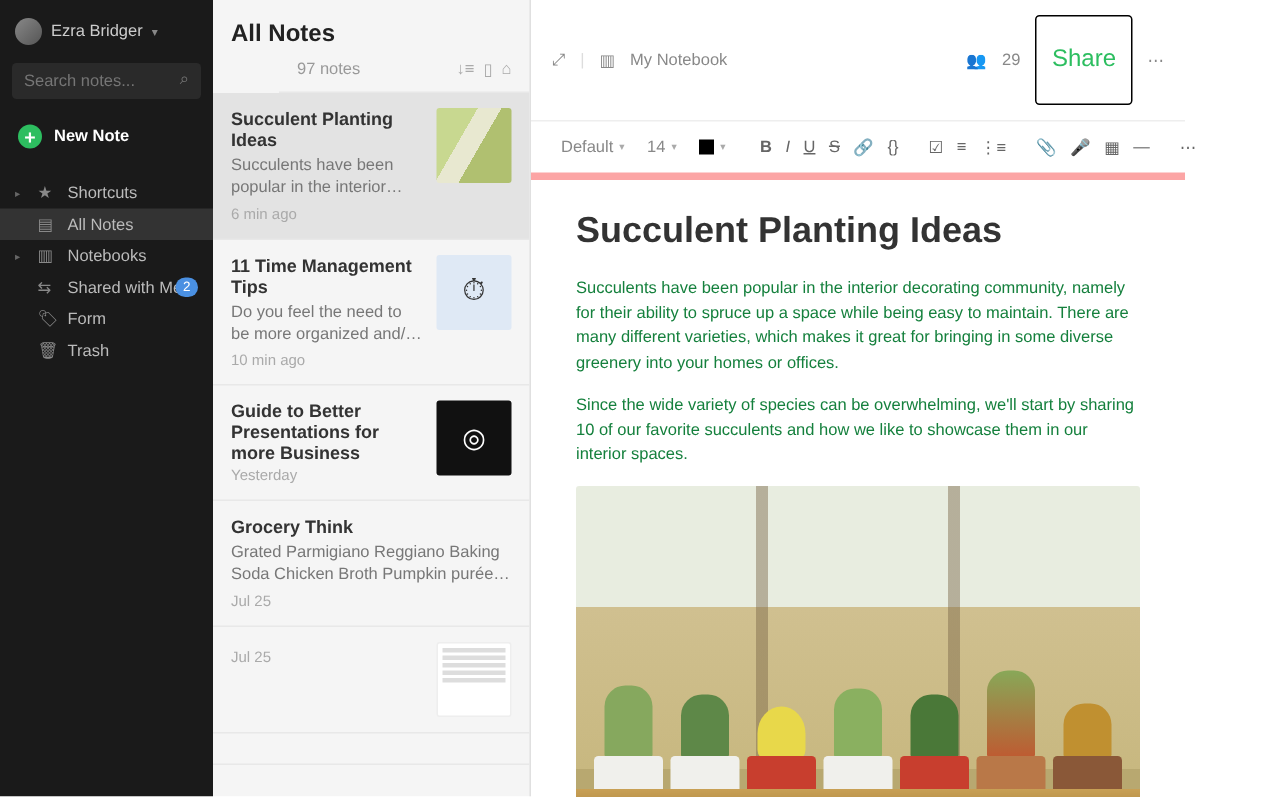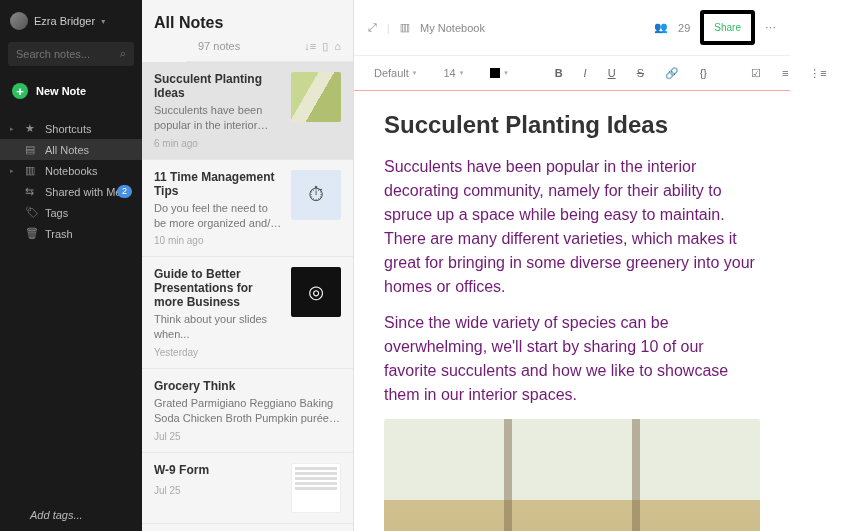--- a/index.html
+++ b/index.html
@@ -42,30 +42,30 @@
 .th-time { background:#dfe9f5; display:flex; align-items:center; justify-content:center; font-size:20px; }
 .th-pres { background:#111; display:flex; align-items:center; justify-content:center; color:#fff; font-size:18px; }
 .th-form { background:#fff; border:1px solid #eee; display:flex; flex-direction:column; padding:3px; gap:2px; }
 .th-form div { height:3px; background:#ddd; }
 
 
 .editor { flex:1; display:flex; flex-direction:column; background:#fff; min-width:0; }
 .ed-top { display:flex; align-items:center; justify-content:space-between; padding:10px 14px; border-bottom:1px solid #eee; }
 .ed-left { display:flex; align-items:center; gap:10px; color:#888; font-size:11px; }
 .ed-right { display:flex; align-items:center; gap:10px; font-size:11px; color:#888; }
-.share-btn { border:4px solid #000000; color:#2dbe60; padding:8px 10px; border-radius:3px; background:#fff; font-size:10px; cursor:pointer; }
-.toolbar { display:flex; align-items:center; gap:15px; padding:8px 14px; border-bottom:1px solid #fca5a5; color:#888; font-size:11px; }
+.share-btn { border:1px solid #000000; color:#2dbe60; padding:20px 10px; border-radius:3px; background:#fff; font-size:16px; cursor:pointer; }
+.toolbar { display:flex; align-items:center; gap:3px; padding:8px 14px; border-bottom:5px solid #fca5a5; color:#888; font-size:11px; }
 .dropdown { display:flex; align-items:center; gap:4px; padding:3px 6px; cursor:pointer; }
 .dropdown .dc { font-size:7px; color:#aaa; }
 .ico { padding:2px 3px; font-size:11px; color:#666; cursor:pointer; }
 .sep { width:1px; height:14px; background:#e0e0e0; margin:0 4px; }
 .acolor { width:10px; height:10px; background:#000; display:inline-block; }
 .ed-body { flex:1; overflow:auto; padding:20px 30px; position:relative; }
 .ed-title { font-size:24px; font-weight:600; color:#333; margin-bottom:16px; }
-.para { font-size:16px; color:#701a75; line-height:1.5; margin-bottom:12px; }
+.para { font-size:11px; color:#15803d; line-height:1.5; margin-bottom:12px; }
 .hero { width:100%; height:270px; border-radius:2px; background:linear-gradient(180deg,#e8ede0 0%,#e8ede0 30%,#d0c090 30%,#c8b880 70%,#b8a870 70%); position:relative; overflow:hidden; margin-bottom:16px; }
 .windowf { position:absolute; inset:0; background:repeating-linear-gradient(90deg,rgba(255,255,255,0) 0 120px,rgba(120,100,70,.45) 120px 128px); }
 .shelf { position:absolute; bottom:48px; left:0; right:0; height:20px; background:linear-gradient(#c8a055,#a8803c); }
 .pots { position:absolute; bottom:60px; left:0; right:0; display:flex; justify-content:space-around; align-items:flex-end; padding:0 10px; }
 .pot { width:54px; display:flex; flex-direction:column; align-items:center; }
 .cactus { width:32px; height:44px; border-radius:14px 14px 4px 4px; margin-bottom:-3px; }
 .c1 { background:#86a85e; height:50px; }
 .c2 { background:#5e8848; }
 .c3 { background:#e8d84a; height:36px; border-radius:50% 50% 20% 20%; }
 .c4 { background:#8ab060; height:48px; }
@@ -116,21 +116,21 @@
       </div>
       <div class="nav-item">
         <span class="caret"></span>
         <span class="icn">⇆</span>
         <span>Shared with Me</span>
         <span class="badge">2</span>
       </div>
       <div class="nav-item">
         <span class="caret"></span>
         <span class="icn">🏷</span>
-        <span>Tags</span>
+        <span>Form</span>
       </div>
       <div class="nav-item">
         <span class="caret"></span>
         <span class="icn">🗑</span>
         <span>Trash</span>
       </div>
     </div>
   </div>
 
   <div class="notes">
@@ -156,35 +156,33 @@
         <div class="note-body">
           <div class="note-title">11 Time Management Tips</div>
           <div class="note-prev">Do you feel the need to be more organized and/or more...</div>
           <div class="note-time">10 min ago</div>
         </div>
         <div class="thumb th-time">⏱</div>
       </div>
       <div class="note">
         <div class="note-body">
           <div class="note-title">Guide to Better Presentations for more Business</div>
-          <div class="note-prev">Think about your slides when...</div>
           <div class="note-time">Yesterday</div>
         </div>
         <div class="thumb th-pres">◎</div>
       </div>
       <div class="note">
         <div class="note-body">
           <div class="note-title">Grocery Think</div>
           <div class="note-prev">Grated Parmigiano Reggiano Baking Soda Chicken Broth Pumpkin purée Espresso Po...</div>
           <div class="note-time">Jul 25</div>
         </div>
       </div>
       <div class="note">
         <div class="note-body">
-          <div class="note-title">W-9 Form</div>
           <div class="note-prev"></div>
           <div class="note-time">Jul 25</div>
         </div>
         <div class="thumb th-form">
             <div></div>
             <div></div>
             <div></div>
             <div></div>
             <div></div>
           </div>
@@ -276,15 +274,14 @@
             </div>
           <div class="pot">
               <div class="cactus c7"></div>
               <div class="potc p-br"></div>
             </div>
         </div>
         <div class="shelf"></div>
       </div>
 
     </div>
-    <div class="tags">Add tags...</div>
   </div>
 </div>
 
 </body></html>

